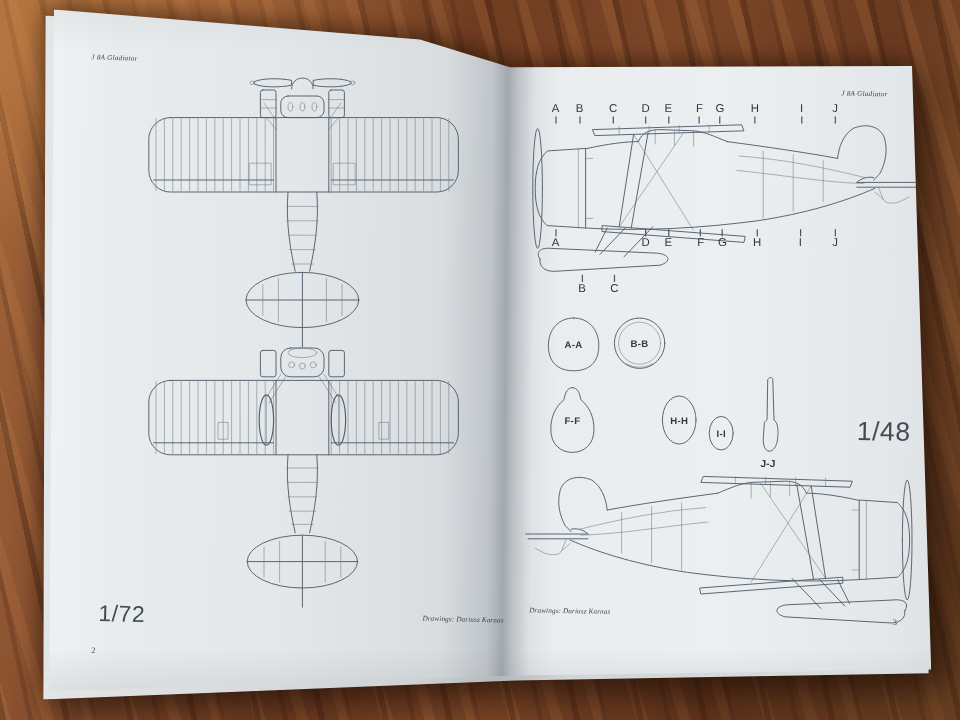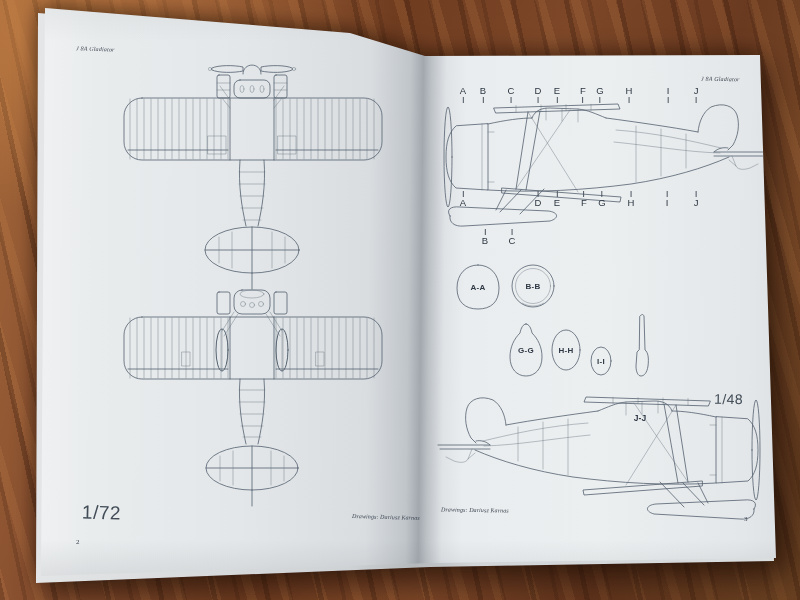--- a/index.html
+++ b/index.html
@@ -228,45 +228,45 @@
         </svg>
       <span class="xlabel">B-B</span>
     </div>
     <div class="xsec" style="left:454px;top:262px;">
       <svg class="draw" width="48" height="50" viewBox="0 0 48 50">
           <path d="M24,3 C36,3 45,12 45,26 C45,40 37,47 24,47 C11,47 3,40 3,26 C3,12 12,3 24,3 Z"></path>
         </svg>
       <span class="xlabel">A-A</span>
     </div>
 
-    <div class="xsec" style="left:506px;top:322px;">
-      <svg class="draw" width="40" height="56" viewBox="0 0 40 56">
-          <path d="M20,2 C17,2 15,6 14,11 C8,17 4,25 4,35 C4,47 11,54 20,54 C29,54 36,47 36,35 C36,25 32,17 26,11 C25,6 23,2 20,2 Z"></path>
-        </svg>
-      <span class="xlabel">G-G</span>
+    <div class="xsec" style="left:454px;top:321px;">
+      <svg class="draw" width="46" height="58" viewBox="0 0 46 58">
+          <path d="M23,2 C19,2 17,6 16,12 C9,18 5,26 5,37 C5,49 13,56 23,56 C33,56 41,49 41,37 C41,26 37,18 30,12 C29,6 27,2 23,2 Z"></path>
+        </svg>
+      <span class="xlabel">F-F</span>
     </div>
     <div class="xsec" style="left:549px;top:327px;">
       <svg class="draw" width="34" height="46" viewBox="0 0 34 46">
           <ellipse cx="17" cy="23" rx="14" ry="20"></ellipse>
         </svg>
       <span class="xlabel">H-H</span>
     </div>
     <div class="xsec" style="left:588px;top:344px;">
       <svg class="draw" width="26" height="34" viewBox="0 0 26 34">
           <ellipse cx="13" cy="17" rx="10" ry="14"></ellipse>
         </svg>
       <span class="xlabel">I-I</span>
     </div>
 
     <svg class="draw pos" style="left:633px;top:314px;" width="16" height="64" viewBox="0 0 16 64">
       <path d="M7,2 C9,0 10,0 11,2 L12,36 C15,38 16,44 15,52 C14,59 11,62 8,62 C5,62 3,58 3,52 L4,38 L6,36 Z"></path>
     </svg>
-    <div class="pos jj-label" style="left:640px;top:381px;margin-top:32px;">J-J</div>
-
-    <div class="pos scale-label" style="left:714px;top:347px;transform:rotate(1deg);font-size:14px;margin-top:44px;">1/48</div>
+    <div class="pos jj-label" style="left:640px;top:381px;">J-J</div>
+
+    <div class="pos scale-label" style="left:714px;top:347px;transform:rotate(1deg);font-size:22px;">1/48</div>
 
     <svg class="draw pos" style="left:436px;top:393px;" width="332" height="138" viewBox="0 0 332 138">
       <g transform="translate(332,0) scale(-1,1)">
         <ellipse cx="12" cy="57" rx="4" ry="50"></ellipse>
         <path d="M20,26 C13,32 10,42 10,57 C10,72 13,82 20,88 L52,90 L52,24 Z"></path>
         <path class="thin" d="M46,24 V90 M52,32 H58 M52,82 H58"></path>
         <path d="M52,24 C70,20 85,18 96,18 M96,18 C99,10 106,8 114,8 L142,9 C152,10 160,14 170,18 M170,18 C200,22 235,27 262,32"></path>
         <path class="thin" d="M110,8 V20 M126,8.5 V21 M142,9 V22"></path>
         <path d="M262,32 C263,22 267,12 275,7 C287,2 298,6 301,15 C304,25 302,36 297,45 L292,50"></path>
         <path d="M278,52 H330 M278,56 H328 M278,52 C282,48 288,47 292,48"></path>

